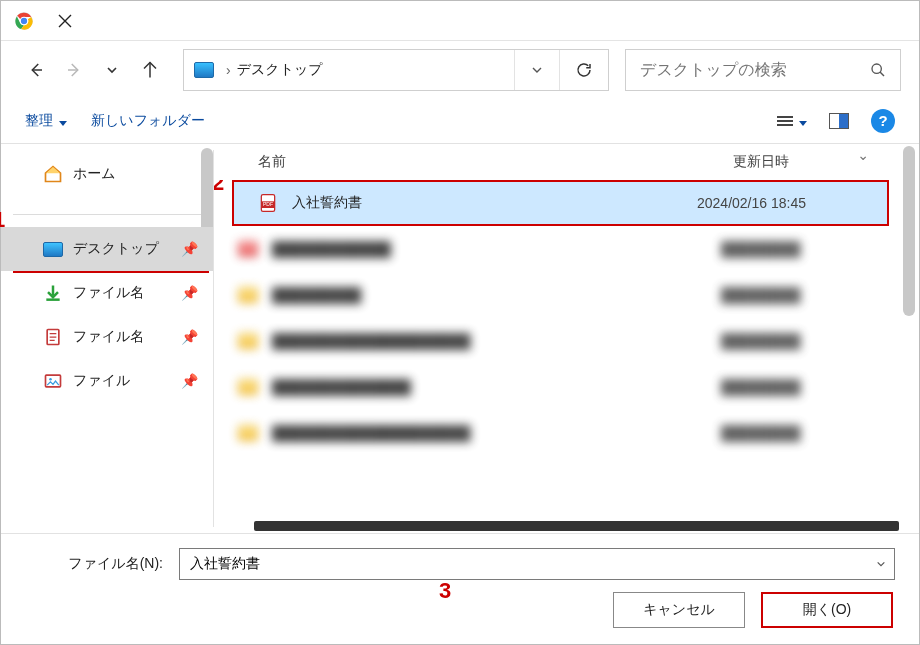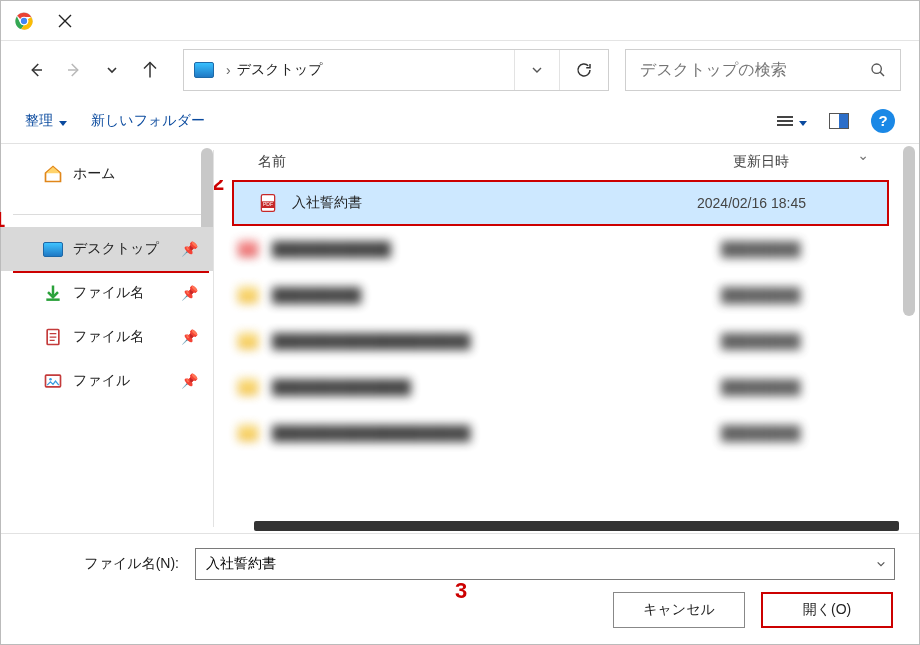--- a/index.html
+++ b/index.html
@@ -67,21 +67,21 @@
   .row .fname { flex:1; padding-left:4px; }
   .row .fdate { width:190px; color:#444; text-align:left; padding-right:22px; font-size:14px;}
   .row.selected { background:#cde8ff; }
   .row.selected-hl { border:2px solid #cc0000; margin-right:22px;}
   .blur-item { filter: blur(5px); opacity:0.85; }
   .yfolder{width:20px;height:16px;background:linear-gradient(#ffe27a,#f2b51e);border:1px solid #d29a12;border-radius:2px;}
   .content-scroll{position:absolute;right:4px;top:2px;width:12px;height:170px;background:#c8c8c8;border-radius:6px;}
   .hscroll{position:absolute;left:40px;right:20px;bottom:2px;height:10px;background:#333;border-radius:2px;}
 
   
-  .footer { border-top:1px solid #e2e2e2; padding:14px 24px 16px 24px; display:flex; flex-direction:column; gap:12px; position:relative;}
+  .footer { border-top:1px solid #e2e2e2; padding:14px 24px 16px 8px; display:flex; flex-direction:column; gap:12px; position:relative;}
   .fn-row { display:flex; align-items:center; gap:10px; }
   .fn-label { width:160px; text-align:right; padding-right:6px; color:#222; }
   .fn-input { flex:1; height:32px; border:1px solid #7a7a7a; display:flex; align-items:center; }
   .fn-input input { flex:1; border:none; outline:none; padding:0 10px; font-size:14px; }
   .fn-input .drop { width:26px; height:100%; border-left:0; display:flex;align-items:center;justify-content:center;color:#555;}
   .filter { width:264px; height:32px; border:1px solid #7a7a7a; display:flex; align-items:center; padding:0 10px; }
   .filter .drop { margin-left:auto; color:#555;}
   .btn-row { display:flex; justify-content:flex-end; gap:16px; padding-right:2px;}
   .btn { width:132px; height:36px; border:1px solid #888; background:#fff; display:flex; align-items:center; justify-content:center; cursor:pointer; }
   .btn.open-hl { border:2px solid #cc0000; }

